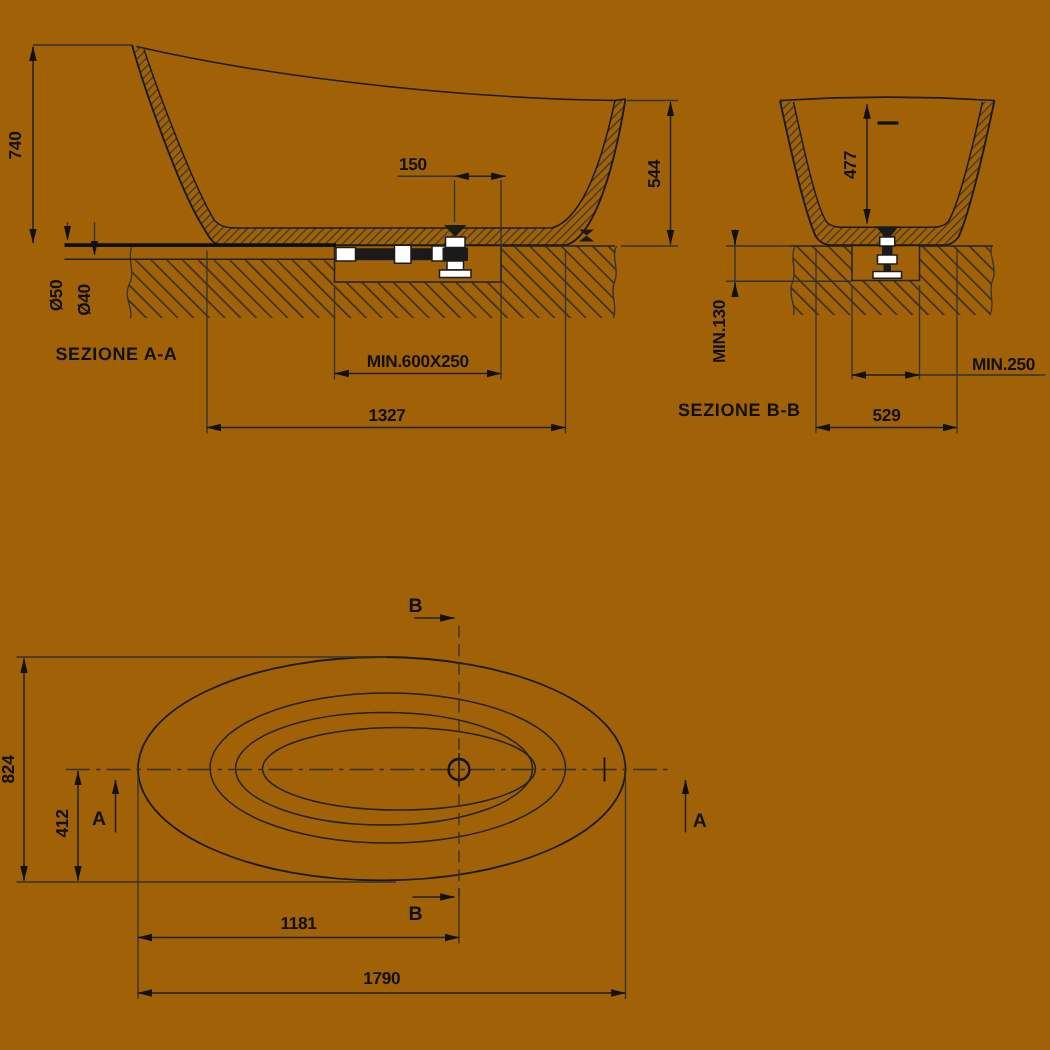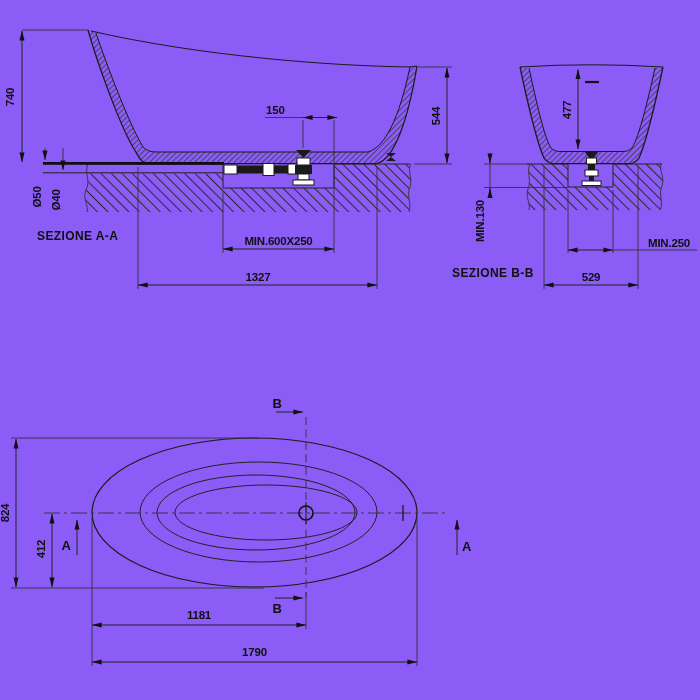--- a/index.html
+++ b/index.html
@@ -1,16 +1,16 @@
 <!DOCTYPE html>
 <html><head>
 <meta charset="utf-8">
 <style>
   html,body{margin:0;padding:0;background:#ffffff;}
-  #stage{width:700px;height:700px;background:#8b5cf6;position:relative;overflow:hidden;}
+  #stage{width:700px;height:700px;background:#a16207;position:relative;overflow:hidden;}
   svg{display:block;}
   svg text{
     font-family:"Liberation Sans","DejaVu Sans",sans-serif;
     font-weight:700;
     font-size:11.5px;
     fill:#101010;
     letter-spacing:-0.2px;
   }
   svg text.lbl-lg{font-size:13px;}
   svg text.sec-title{font-size:12px;letter-spacing:0.4px;}

